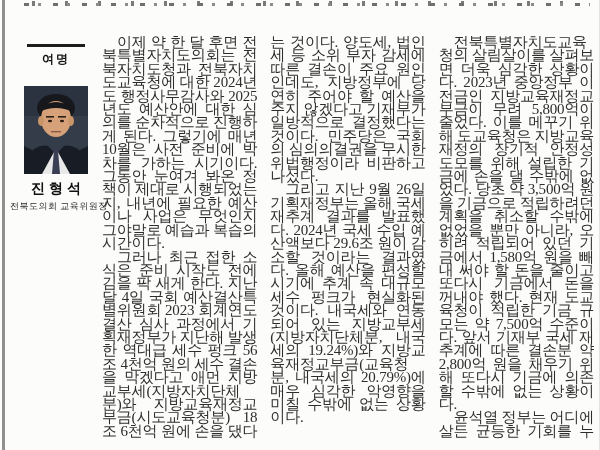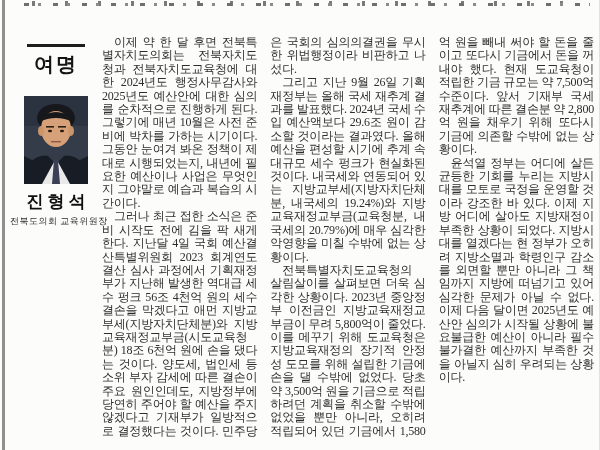--- a/index.html
+++ b/index.html
@@ -29,44 +29,44 @@
     opacity:.8;
   }
   .sidebar{
     position:absolute;left:10px;top:36px;width:92px;height:400px;
     text-align:center;
   }
   .col-label-rule{
     width:58px;height:3px;background:#1d1d1d;margin:8px auto 4px auto;
   }
   .col-label{
-    font-size:20px;font-weight:bold;color:#141414;letter-spacing:2px;
+    font-size:12px;font-weight:bold;color:#141414;letter-spacing:2px;
   }
   .photo{
     width:64px;height:88px;margin:18px auto 0 auto;
     background:#2e3440;overflow:hidden;
   }
   .photo svg{display:block;}
   .author-name{
-    margin-top:6px;font-size:17px;font-weight:bold;color:#101010;letter-spacing:4px;
+    margin-top:6px;font-size:14px;font-weight:bold;color:#101010;letter-spacing:4px;
     text-indent:4px; 
   }
   .author-title{
     margin-top:2px;font-size:9px;color:#2c2c2c;letter-spacing:0.5px;white-space:nowrap;
   }
   .article{
     position:absolute;left:102px;top:36px;width:492px;height:414px;overflow:hidden;
   }
   .cols{
     height:414px;
     column-count:3;column-gap:13px;column-fill:auto;
   }
   .cols p{
     margin:0;
-    font-size:12px;line-height:13.4px;
+    font-size:15px;line-height:13.4px;
     letter-spacing:-0.2px;
     color:#2d2d2d;
     text-align:justify;
     text-indent:1em;
     word-break:break-all;
   }
 </style>
 </head>
 <body>
 

